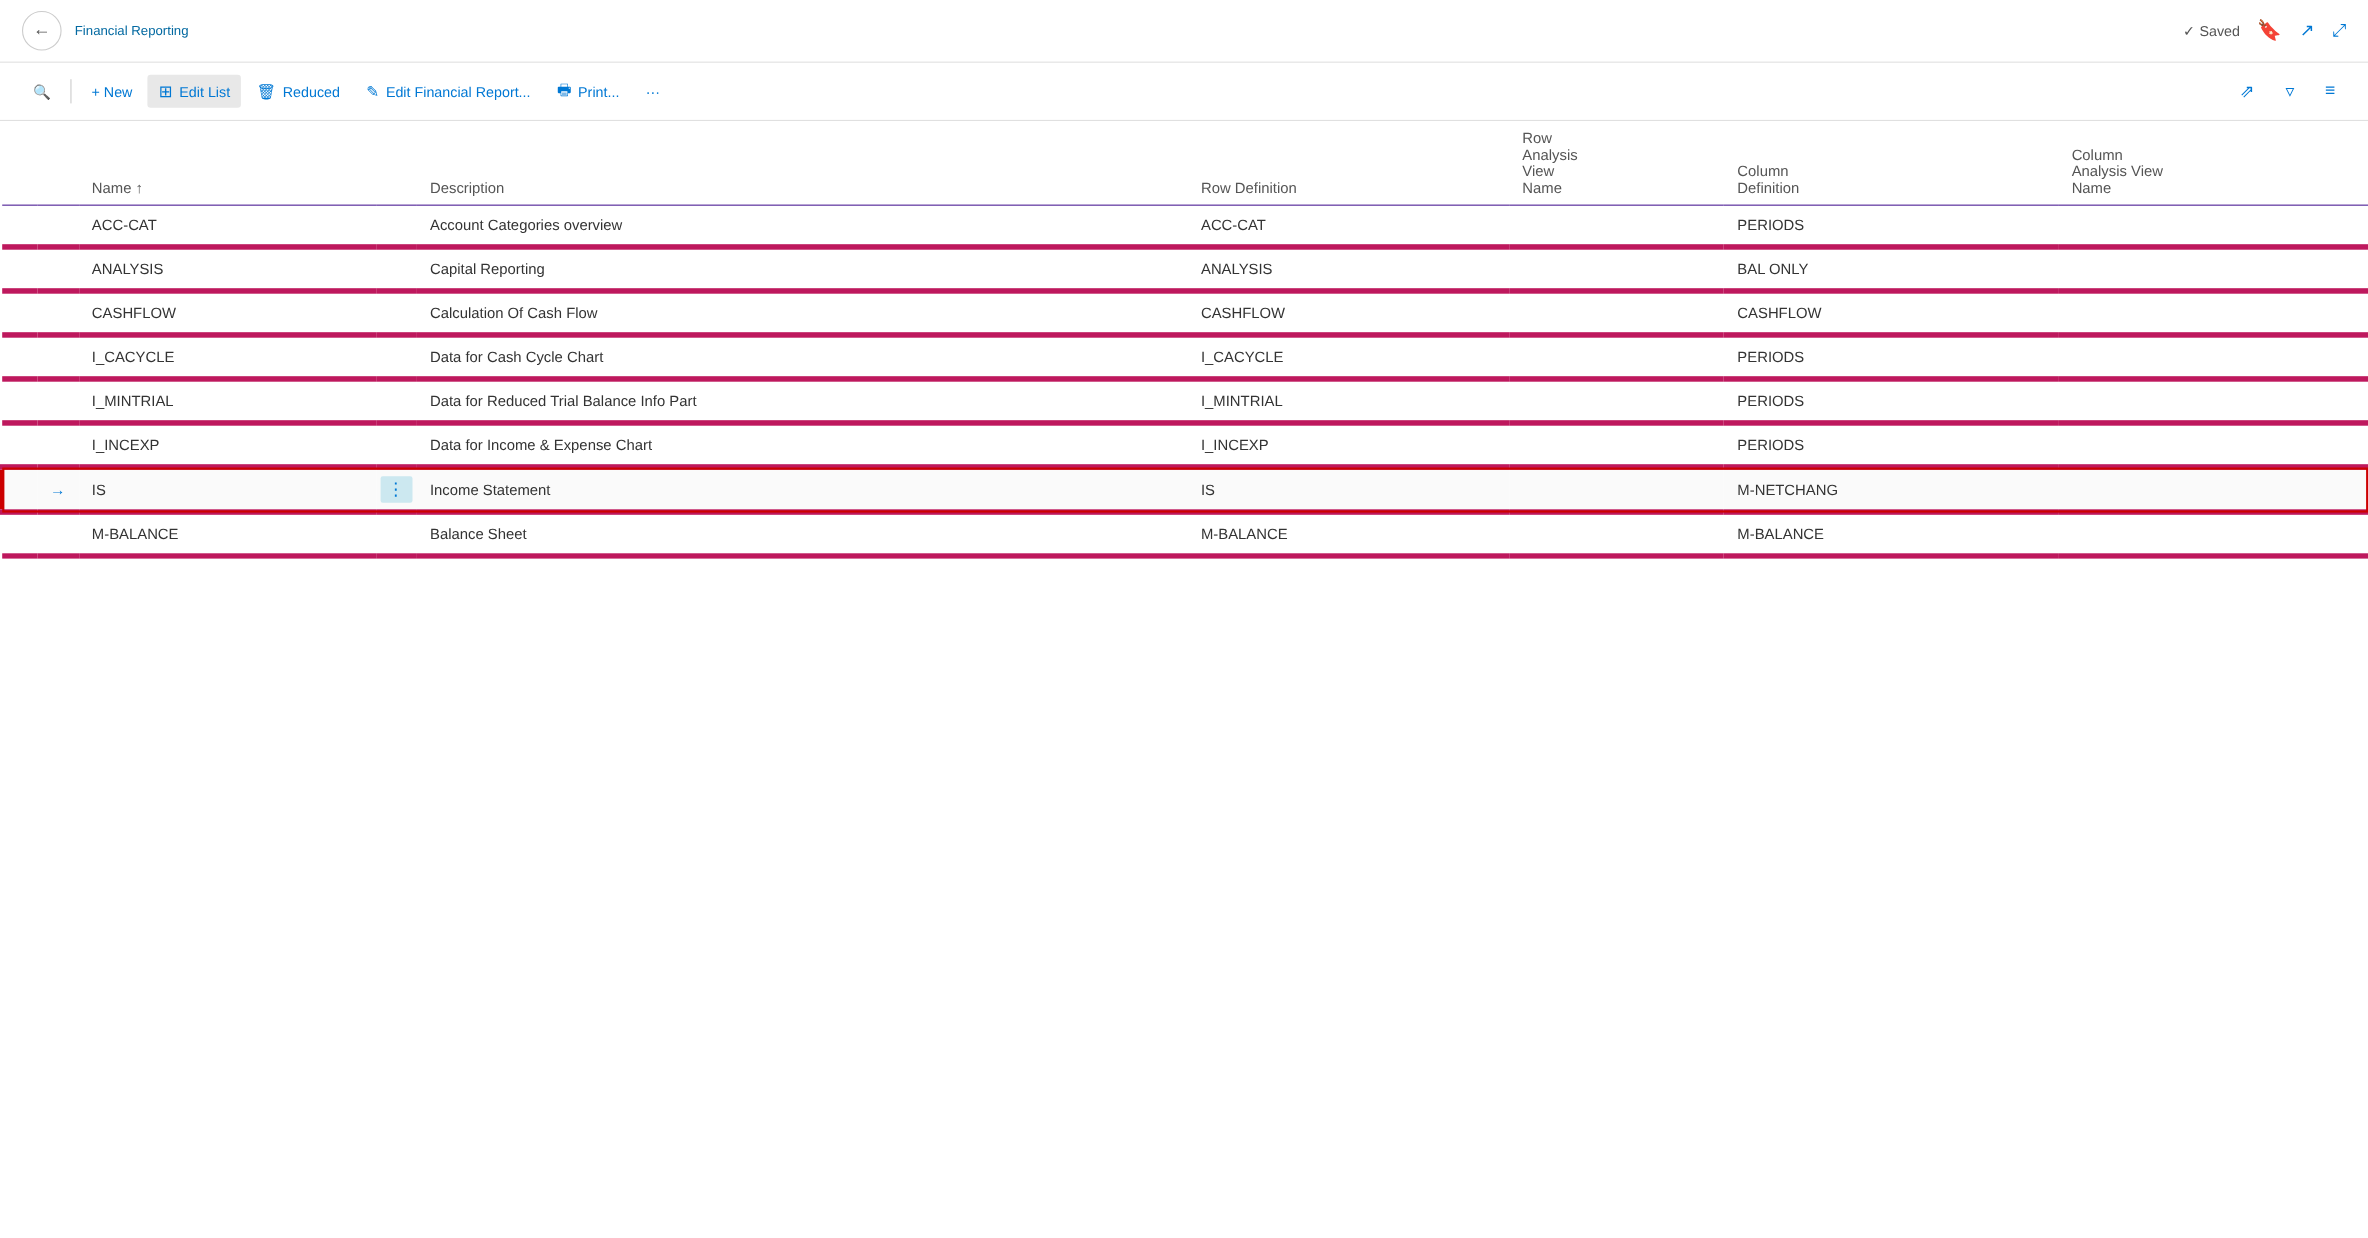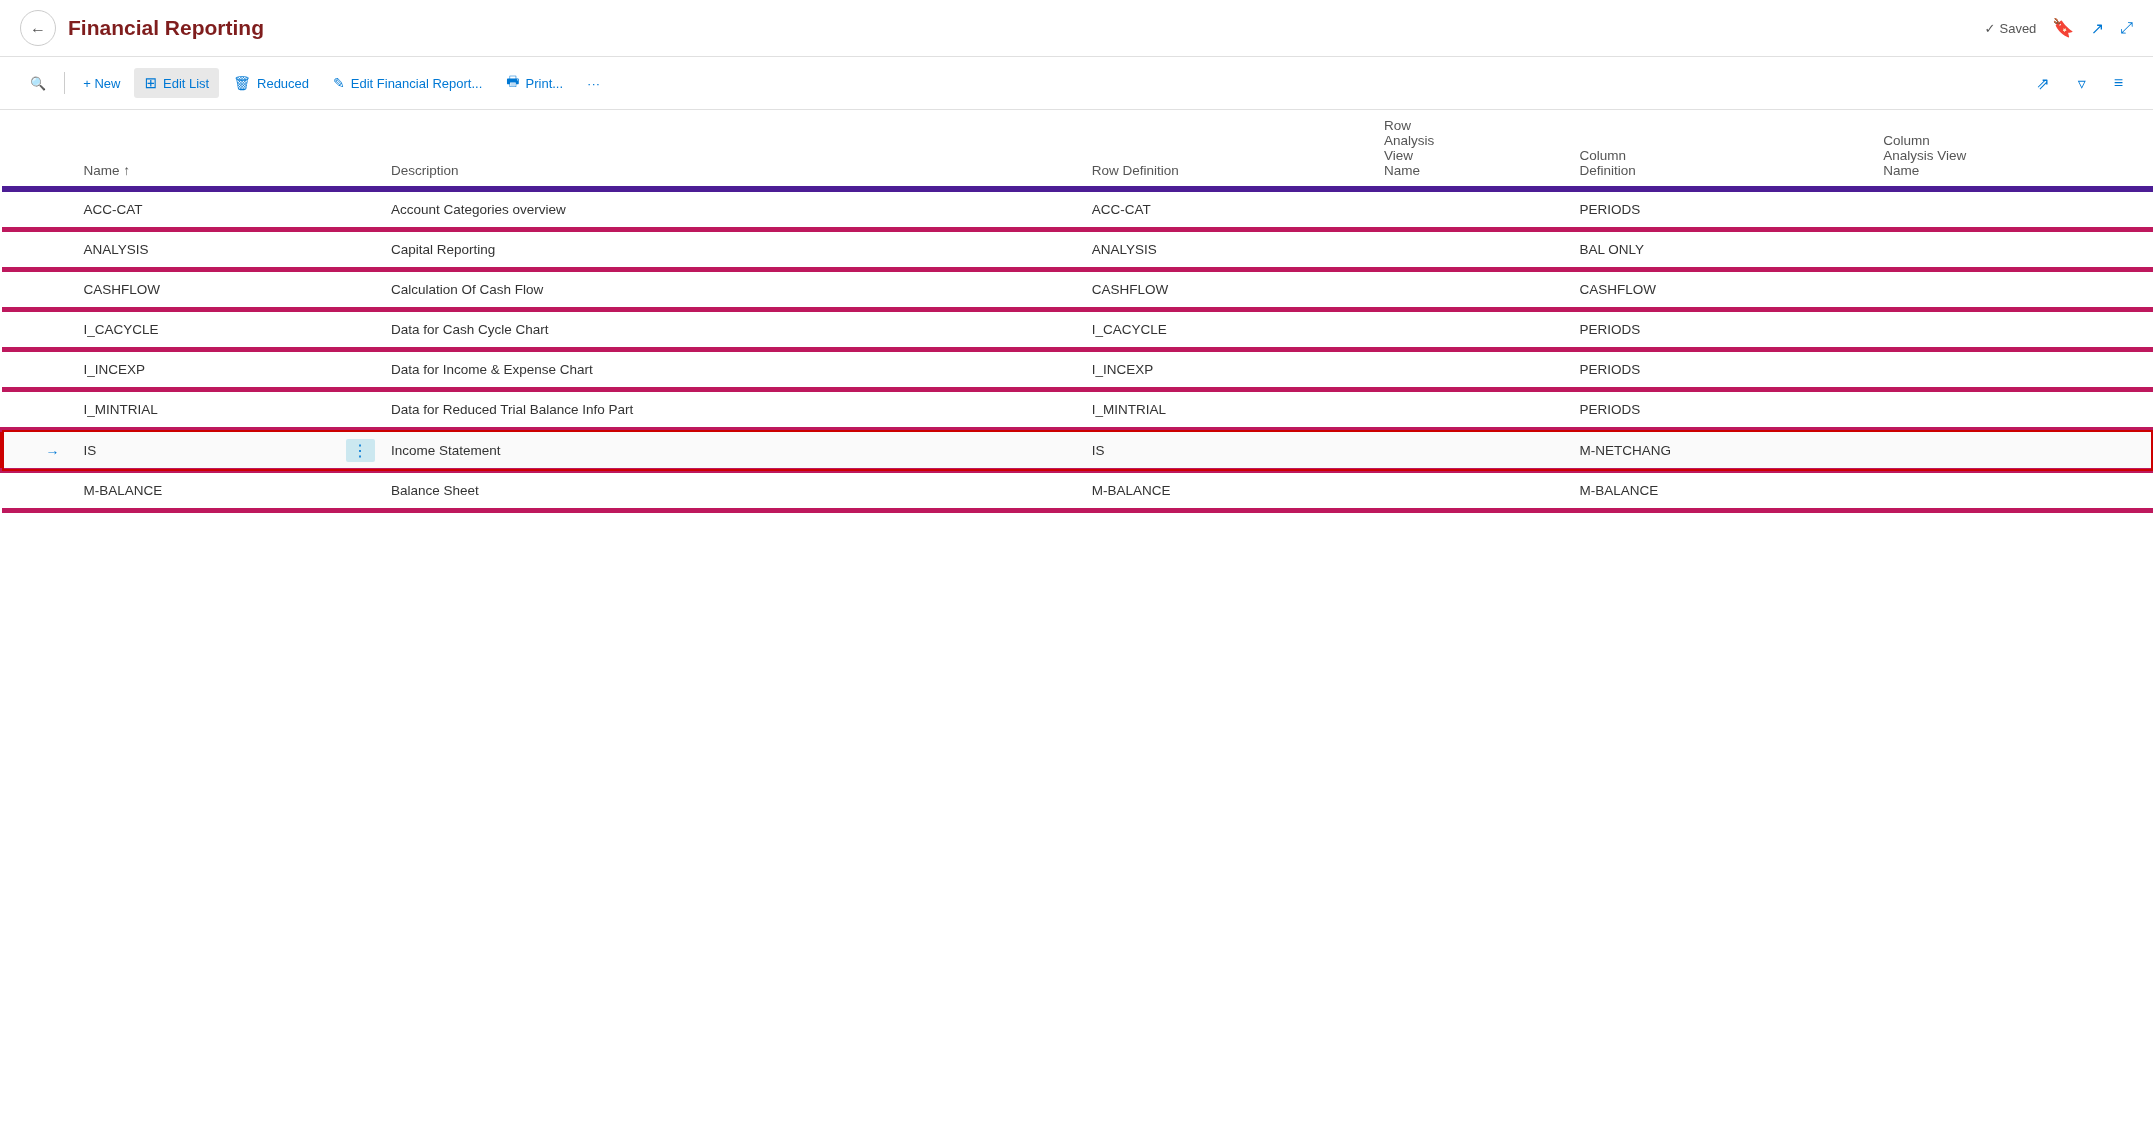--- a/index.html
+++ b/index.html
@@ -20,23 +20,23 @@
       width: 36px; height: 36px;
       border-radius: 50%;
       border: 1.5px solid #ccc;
       display: flex; align-items: center; justify-content: center;
       cursor: pointer;
       color: #555;
       font-size: 16px;
       flex-shrink: 0;
     }
     .header-title {
-      font-size: 21px;
-      font-weight: 700;
-      color: #7f1d1d;
+      font-size: 12px;
+      font-weight: 400;
+      color: #0369a1;
       flex: 1;
     }
     .header-right {
       display: flex;
       align-items: center;
       gap: 16px;
       color: #555;
     }
     .saved-indicator {
       display: flex;
@@ -91,21 +91,21 @@
     table {
       width: 100%;
       border-collapse: collapse;
       font-size: 13.5px;
     }
     thead th {
       padding: 8px 12px;
       text-align: left;
       color: #555;
       font-weight: 400;
-      border-bottom: 6px solid #4c1d95;
+      border-bottom: 1px solid #4c1d95;
       vertical-align: bottom;
       white-space: pre-line;
     }
     thead th.sortable {
       cursor: pointer;
     }
     tbody tr {
       border-bottom: 5px solid #be185d;
     }
     tbody td {
@@ -262,35 +262,35 @@
           <td style="width: 28px; padding: 0px 4px;"></td>
           <td>Data for Cash Cycle Chart</td>
           <td>I_CACYCLE</td>
           <td></td>
           <td>PERIODS</td>
           <td></td>
         </tr>
         <tr>
           <td class="row-selector"></td>
           <td class="row-arrow"></td>
+          <td>I_MINTRIAL</td>
+          <td style="width: 28px; padding: 0px 4px;"></td>
+          <td>Data for Reduced Trial Balance Info Part</td>
+          <td>I_MINTRIAL</td>
+          <td></td>
+          <td>PERIODS</td>
+          <td></td>
+        </tr>
+        <tr>
+          <td class="row-selector"></td>
+          <td class="row-arrow"></td>
           <td>I_INCEXP</td>
           <td style="width: 28px; padding: 0px 4px;"></td>
           <td>Data for Income &amp; Expense Chart</td>
           <td>I_INCEXP</td>
-          <td></td>
-          <td>PERIODS</td>
-          <td></td>
-        </tr>
-        <tr>
-          <td class="row-selector"></td>
-          <td class="row-arrow"></td>
-          <td>I_MINTRIAL</td>
-          <td style="width: 28px; padding: 0px 4px;"></td>
-          <td>Data for Reduced Trial Balance Info Part</td>
-          <td>I_MINTRIAL</td>
           <td></td>
           <td>PERIODS</td>
           <td></td>
         </tr>
         <tr class="selected-row" style="background: rgb(250, 250, 250);">
           <td class="row-selector"></td>
           <td class="row-arrow">→</td>
           <td>IS</td>
           <td style="width: 28px; padding: 0px 4px;"><span class="context-dots">⋮</span></td>
           <td>Income Statement</td>

